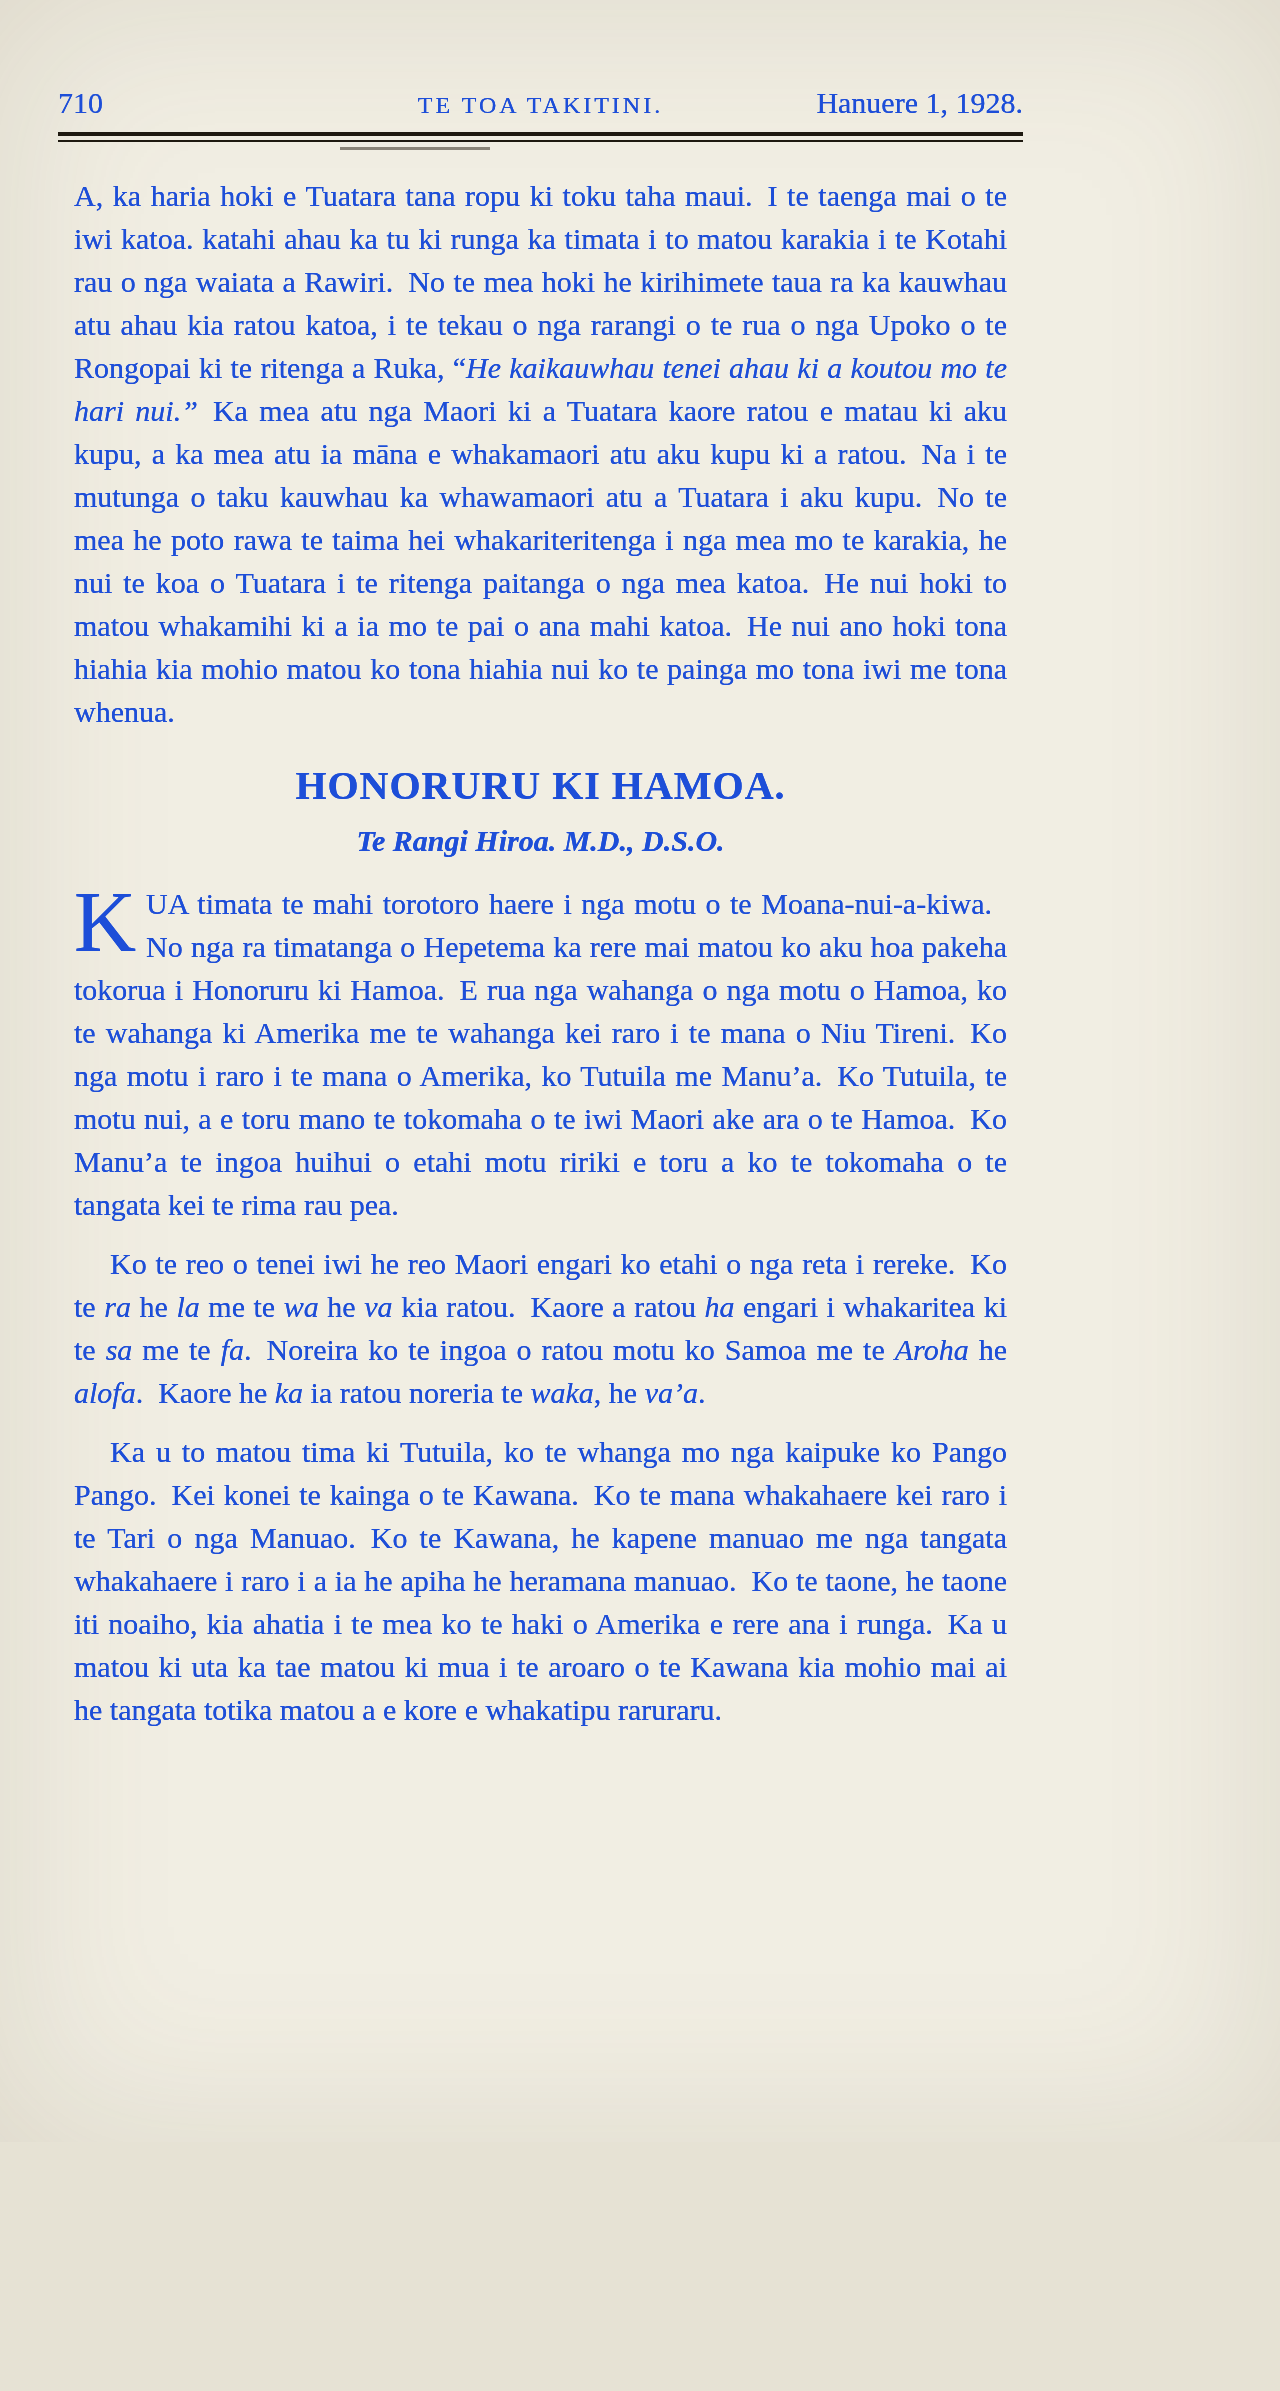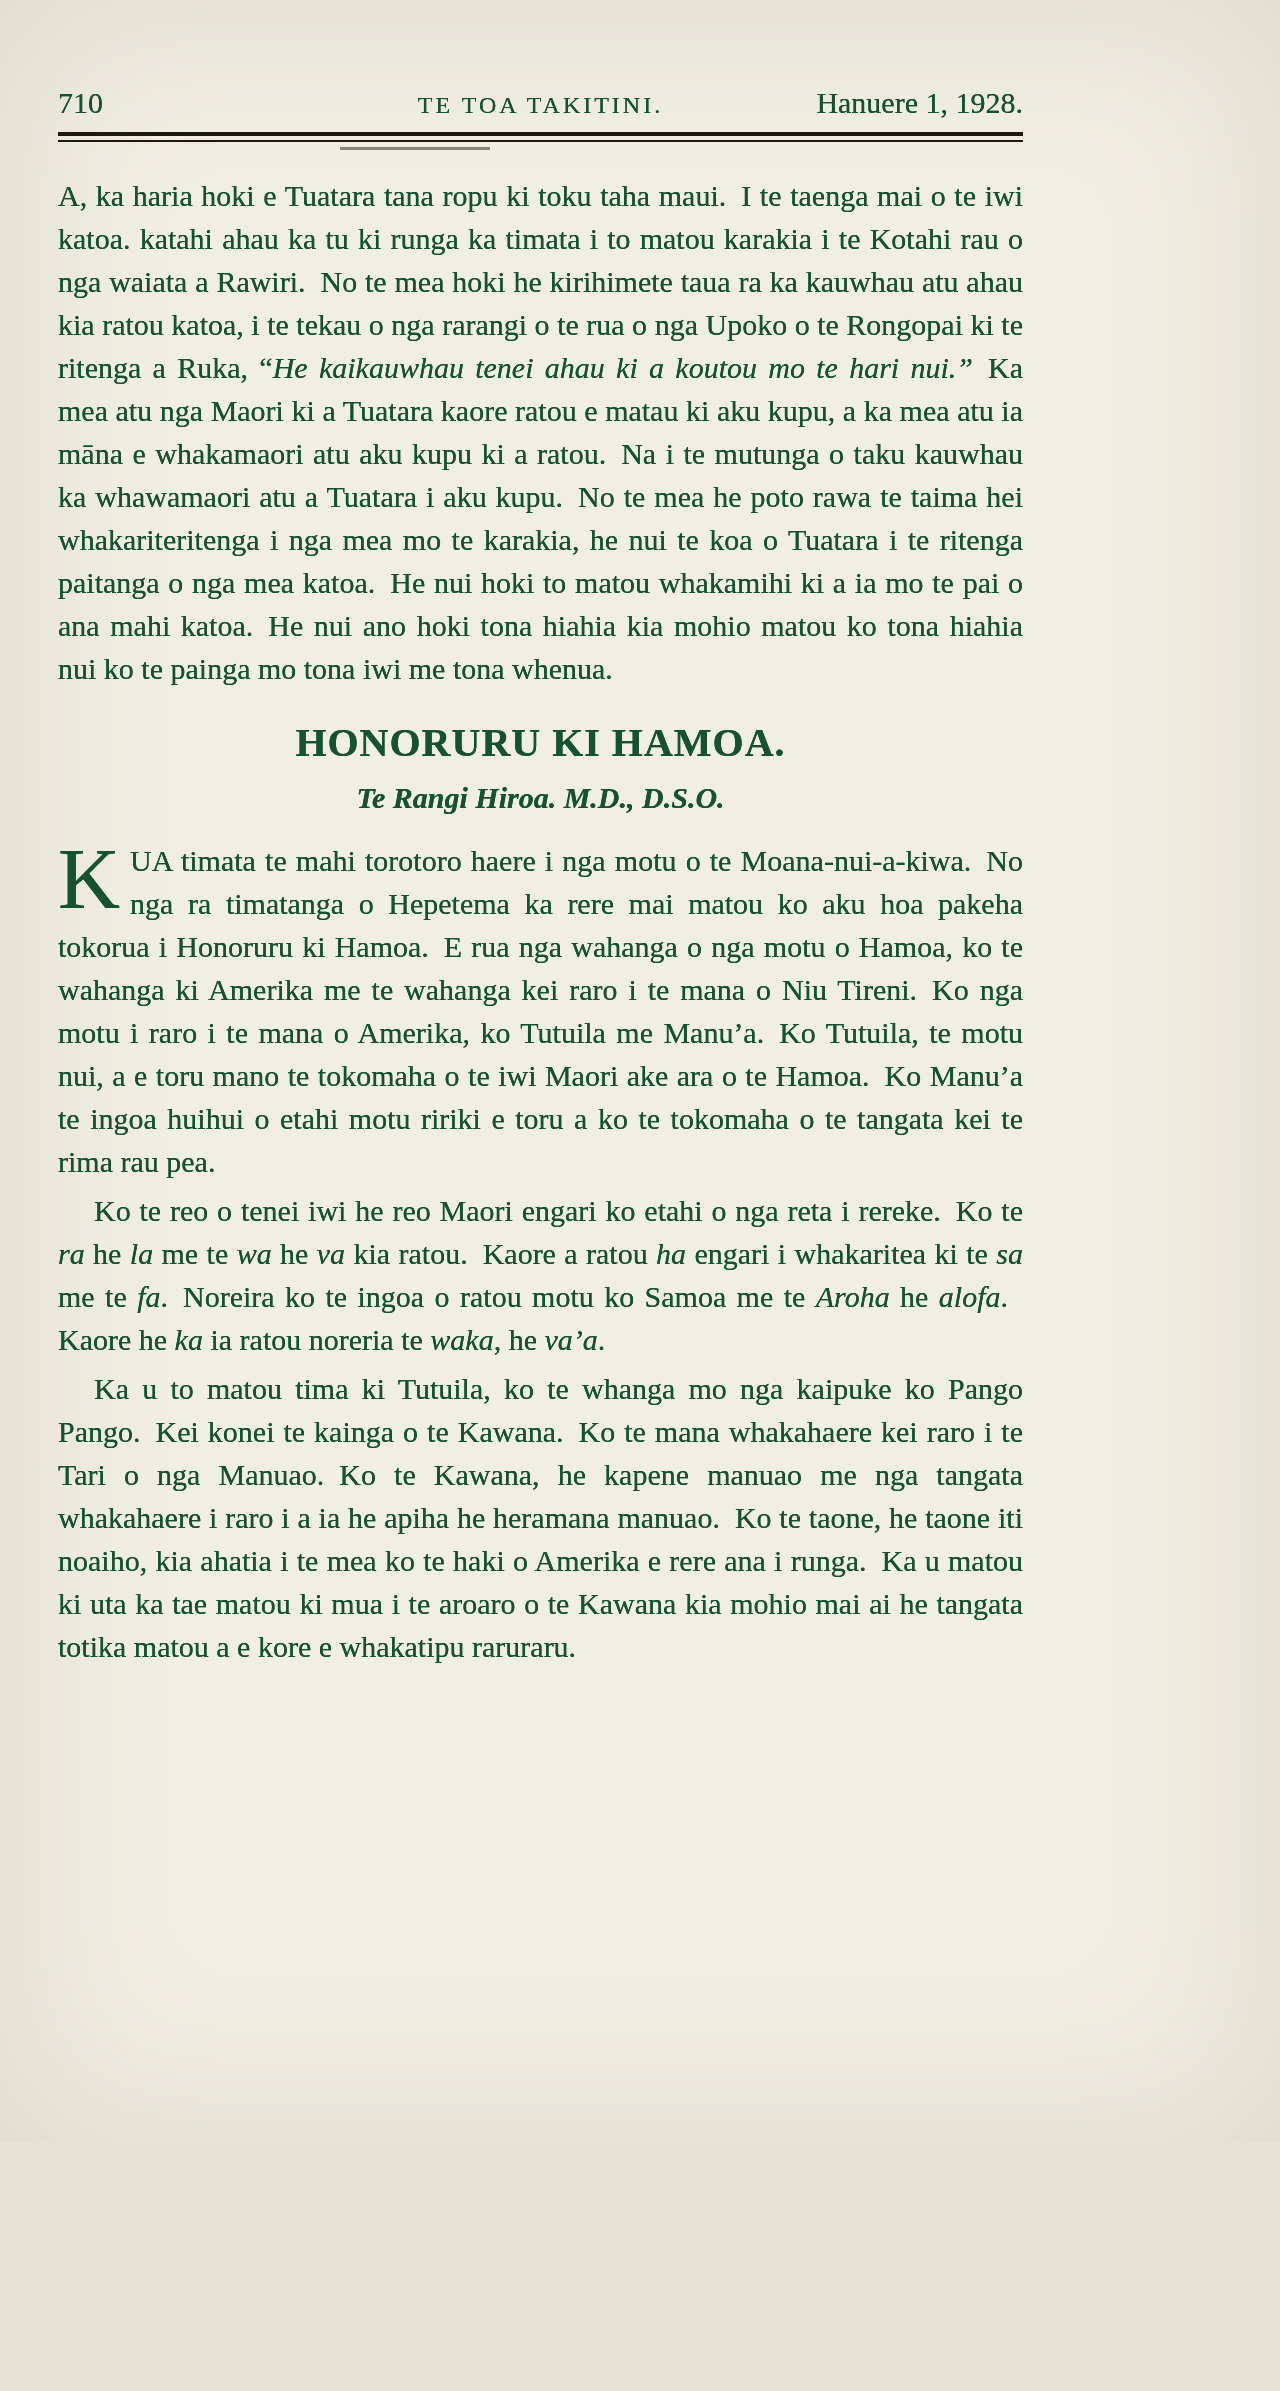--- a/index.html
+++ b/index.html
@@ -9,21 +9,21 @@
     width:1280px;height:2391px;
     background:#e6e2d4;
     font-family:"Liberation Serif","DejaVu Serif",serif;
   }
   .page{
     position:relative;
     width:1280px;height:2142px;overflow:hidden;
     background:#f1eee3;
     box-shadow:inset 0 0 180px rgba(110,95,60,.15);
     padding:86px 257px 16px 58px;
-    color:#14532d;
+    color:#1d4ed8;
     text-shadow:0 0 .6px currentColor;
   }
   
   .masthead{
     display:grid;
     grid-template-columns:1fr auto 1fr;
     align-items:baseline;
     font-size:30px;
   }
   .masthead .pageno{justify-self:start;}
@@ -40,21 +40,21 @@
     background:rgba(35,28,14,.5);
     margin:5px 0 0 282px;
   }
   
   .body-text{
     font-size:30px;
     line-height:43px;
     text-align:justify;
   }
   .section-continuation{margin-top:24px;}
-  .para{margin:0;text-indent:36px;}
+  .para{margin:16px;text-indent:36px;}
   .para.no-indent{text-indent:0;}
   .para + .para{margin-top:6px;}
   .para i{font-style:italic;}
   
   .article-heading{
     font-size:40px;
     line-height:1.15;
     font-weight:bold;
     letter-spacing:1px;
     text-align:center;

